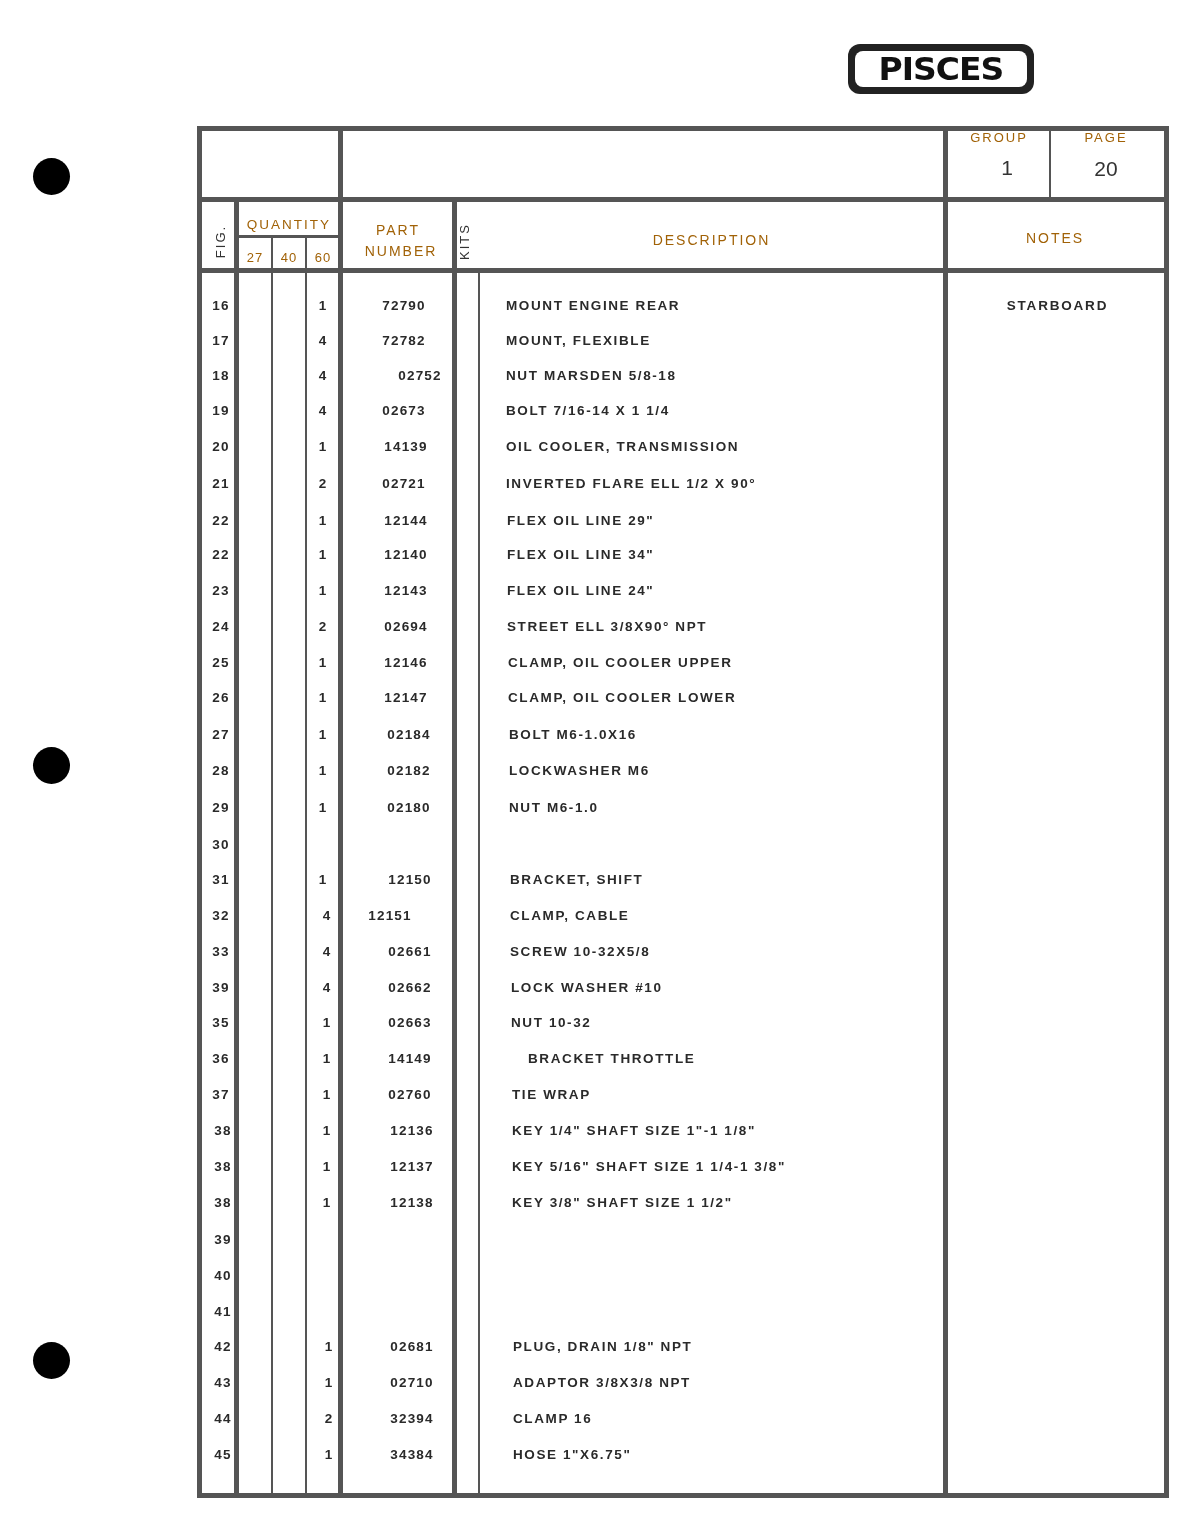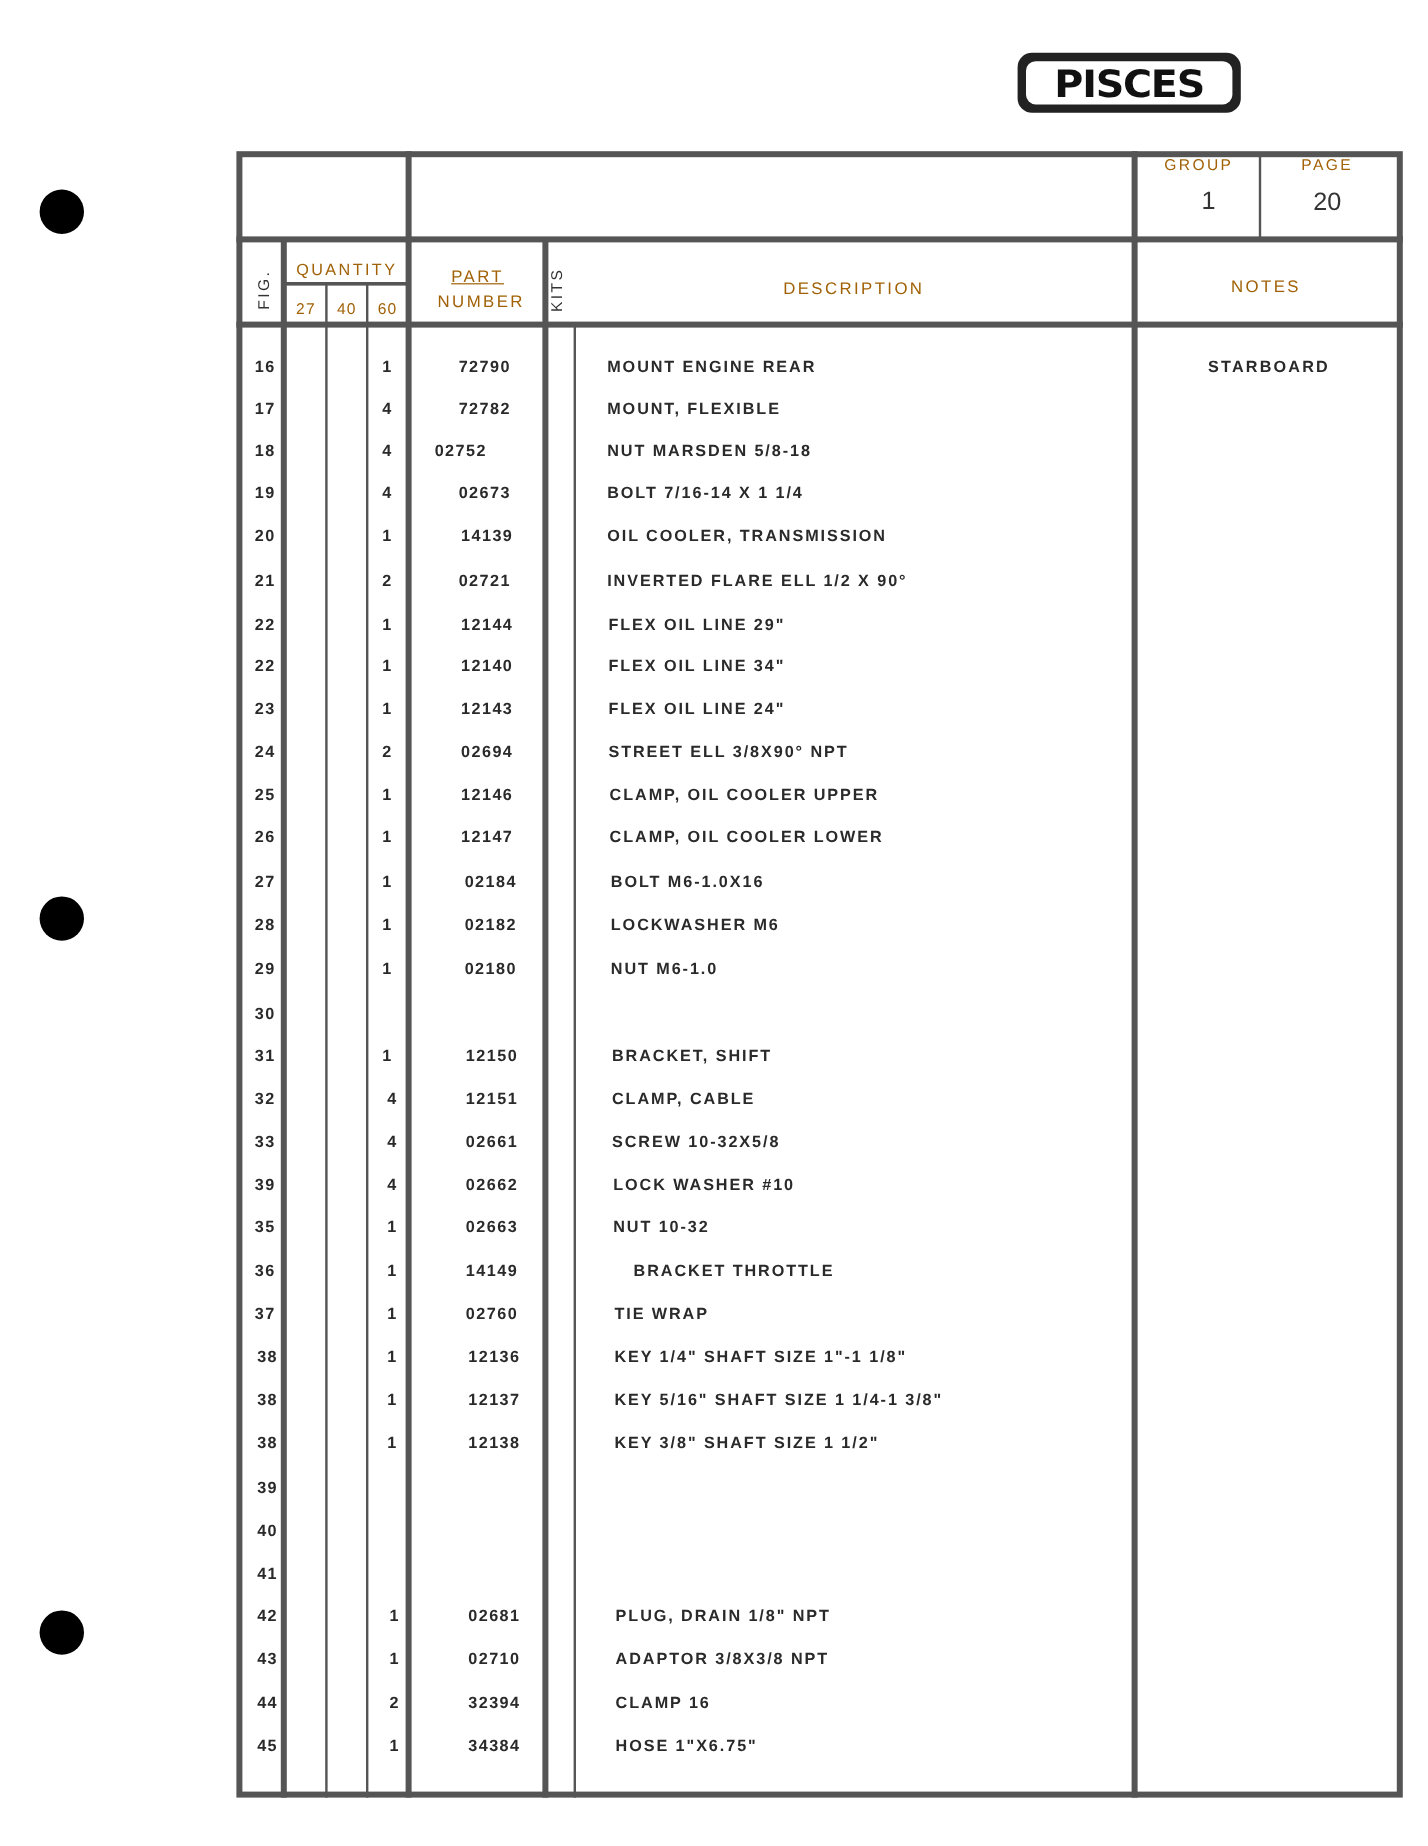--- a/index.html
+++ b/index.html
@@ -83,21 +83,21 @@
 <div class="hdr" style="left:948px;top:130px;width:102px;font-size:13px;">GROUP</div>
 <div class="hdr big" style="left:948px;top:156px;width:118px;">1</div>
 <div class="hdr" style="left:1052px;top:130px;width:108px;font-size:13px;">PAGE</div>
 <div class="hdr big" style="left:1052px;top:157px;width:108px;">20</div>
 
 <div class="vtext" style="left:196px;top:234px;width:48px;text-align:center;">FIG.</div>
 <div class="hdr" style="left:238px;top:217px;width:102px;font-size:13.5px;letter-spacing:2px;">QUANTITY</div>
 <div class="hdr" style="left:239px;top:250px;width:32px;font-size:13px;letter-spacing:1px;">27</div>
 <div class="hdr" style="left:273px;top:250px;width:32px;font-size:13px;letter-spacing:1px;">40</div>
 <div class="hdr" style="left:307px;top:250px;width:32px;font-size:13px;letter-spacing:1px;">60</div>
-<div class="hdr" style="left:343px;top:222px;width:110px;text-decoration:underline;">PART</div>
+<div class="hdr" style="left:343px;top:222px;width:110px;">PART</div>
 <div class="hdr" style="left:343px;top:243px;width:116px;">NUMBER</div>
 <div class="vtext" style="left:440px;top:234px;width:48px;text-align:center;">KITS</div>
 <div class="hdr" style="left:480px;top:232px;width:463px;">DESCRIPTION</div>
 <div class="hdr" style="left:948px;top:230px;width:214px;">NOTES</div>
 
 <div id="rows">
     <div class="row" style="top: 298px;">
       <span class="cell fig" style="left: 209px;">16</span>
       <span class="cell q60" style="left: 313px;">1</span>
       <span class="cell part" style="left: 366px;">72790</span>
@@ -107,21 +107,21 @@
     <div class="row" style="top: 333px;">
       <span class="cell fig" style="left: 209px;">17</span>
       <span class="cell q60" style="left: 313px;">4</span>
       <span class="cell part" style="left: 366px;">72782</span>
       <span class="cell desc" style="left: 506px;">MOUNT, FLEXIBLE</span>
       <span class="cell note"></span>
     </div>
     <div class="row" style="top: 368px;">
       <span class="cell fig" style="left: 209px;">18</span>
       <span class="cell q60" style="left: 313px;">4</span>
-      <span class="cell part" style="left: 346px;">02752</span>
+      <span class="cell part" style="left: 382px;">02752</span>
       <span class="cell desc" style="left: 506px;">NUT MARSDEN  5/8-18</span>
       <span class="cell note"></span>
     </div>
     <div class="row" style="top: 403px;">
       <span class="cell fig" style="left: 209px;">19</span>
       <span class="cell q60" style="left: 313px;">4</span>
       <span class="cell part" style="left: 366px;">02673</span>
       <span class="cell desc" style="left: 506px;">BOLT  7/16-14 X 1 1/4</span>
       <span class="cell note"></span>
     </div>
@@ -212,21 +212,21 @@
     <div class="row" style="top: 872px;">
       <span class="cell fig" style="left: 209px;">31</span>
       <span class="cell q60" style="left: 313px;">1</span>
       <span class="cell part" style="left: 372px;">12150</span>
       <span class="cell desc" style="left: 510px;">BRACKET, SHIFT</span>
       <span class="cell note"></span>
     </div>
     <div class="row" style="top: 908px;">
       <span class="cell fig" style="left: 209px;">32</span>
       <span class="cell q60" style="left: 317px;">4</span>
-      <span class="cell part" style="left: 372px;">12151</span>
+      <span class="cell part" style="left: 352px;">12151</span>
       <span class="cell desc" style="left: 510px;">CLAMP, CABLE</span>
       <span class="cell note"></span>
     </div>
     <div class="row" style="top: 944px;">
       <span class="cell fig" style="left: 209px;">33</span>
       <span class="cell q60" style="left: 317px;">4</span>
       <span class="cell part" style="left: 372px;">02661</span>
       <span class="cell desc" style="left: 510px;">SCREW 10-32X5/8</span>
       <span class="cell note"></span>
     </div>

